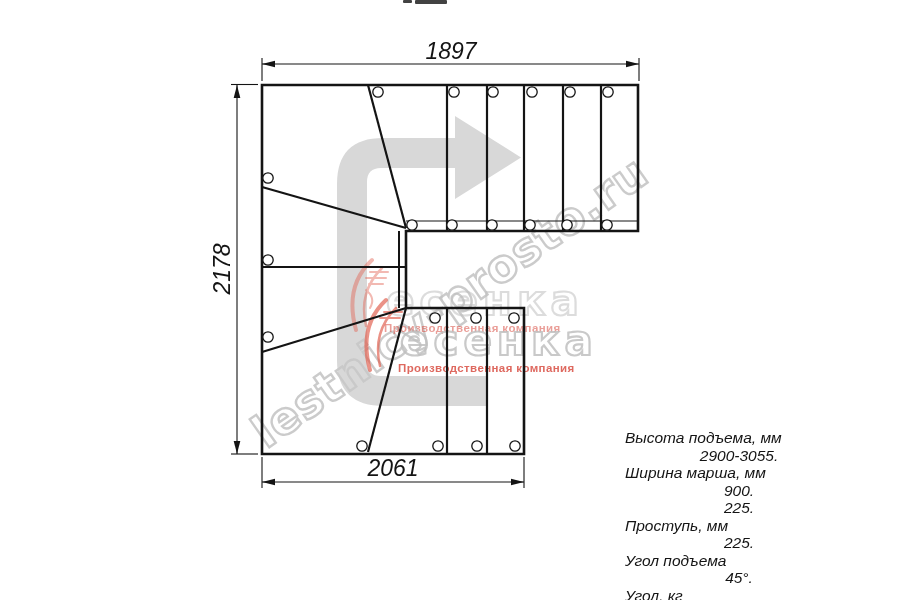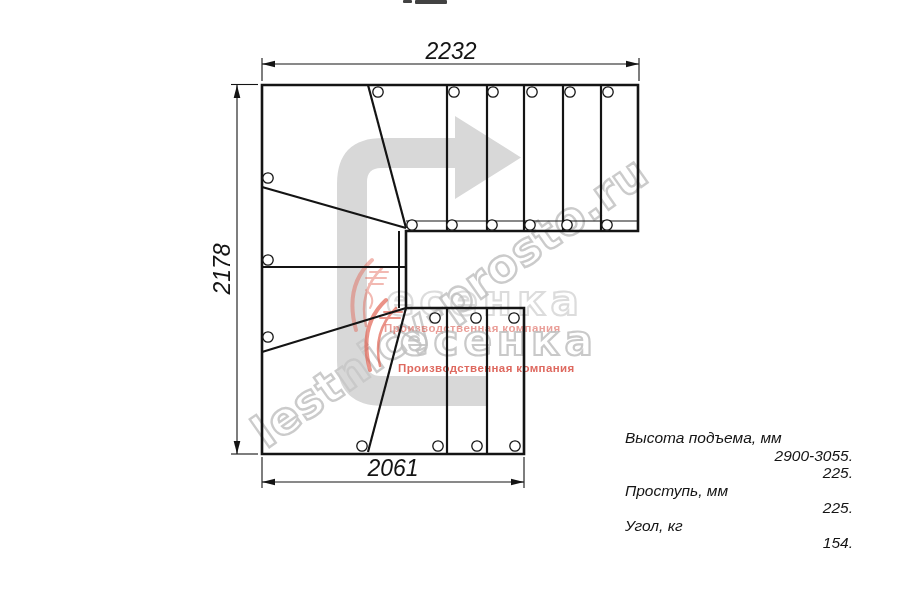--- a/index.html
+++ b/index.html
@@ -39,21 +39,21 @@
   }
   #dim-left-label{transform:translate(-50%,-50%) rotate(-90deg);}
 
   
   .spec-table{
     position:absolute;left:625px;top:429px;width:228px;z-index:4;
     font-style:italic;font-size:15.5px;color:#141414;line-height:17.5px;
   }
   .spec-row{display:flex;justify-content:space-between;flex-direction:column;}
   .spec-label{text-align:left;}
-  .spec-value{text-align:right;}
+  .spec-value{text-align:center;}
 </style>
 </head>
 <body>
 
 <div id="canvas">
 
   <svg class="layer-under" width="900" height="600" viewBox="0 0 900 600" aria-hidden="true">
     <path d="M 488 376 L 381 376 Q 367 376 367 362 L 367 182 Q 367 168 381 168
              L 455 168 L 455 199 L 521 157.5 L 455 116 L 455 138 L 383 138
              Q 337 138 337 184 L 337 360 Q 337 406 384 406 L 488 406 Z" fill="#d8d8d8"></path>
@@ -170,35 +170,43 @@
         <polygon points="524,482 511,478.8 511,485.2"></polygon>
       </g>
 
       <g fill="#222" stroke="none" opacity=".85">
         <rect x="403" y="0" width="9" height="3" rx="1"></rect>
         <rect x="415" y="0" width="32" height="4" rx="1"></rect>
       </g>
     </g>
   </svg>
 
-  <div class="dim-label" id="dim-top-label" style="left:451px;top:51px;">2232</div>
+  <div class="dim-label" id="dim-top-label" style="left:451px;top:51px;">1897</div>
   <div class="dim-label" id="dim-left-label" style="left:222px;top:269px;">2178</div>
   <div class="dim-label" id="dim-bottom-label" style="left:393px;top:468px;">2061</div>
 
   <div class="spec-table">
     <div class="spec-row">
       <span class="spec-label">Высота подъема, мм</span>
       <span class="spec-value">2900-3055.</span>
     </div>
     <div class="spec-row">
+      <span class="spec-label">Ширина марша, мм</span>
+      <span class="spec-value">900.</span>
+    </div>
+    <div class="spec-row">
       <span class="spec-value">225.</span>
     </div>
     <div class="spec-row">
       <span class="spec-label">Проступь, мм</span>
       <span class="spec-value">225.</span>
     </div>
     <div class="spec-row">
+      <span class="spec-label">Угол подъема</span>
+      <span class="spec-value">45°.</span>
+    </div>
+    <div class="spec-row">
       <span class="spec-label">Угол, кг</span>
       <span class="spec-value">154.</span>
     </div>
   </div>
 
 </div>
 
 </body></html>

